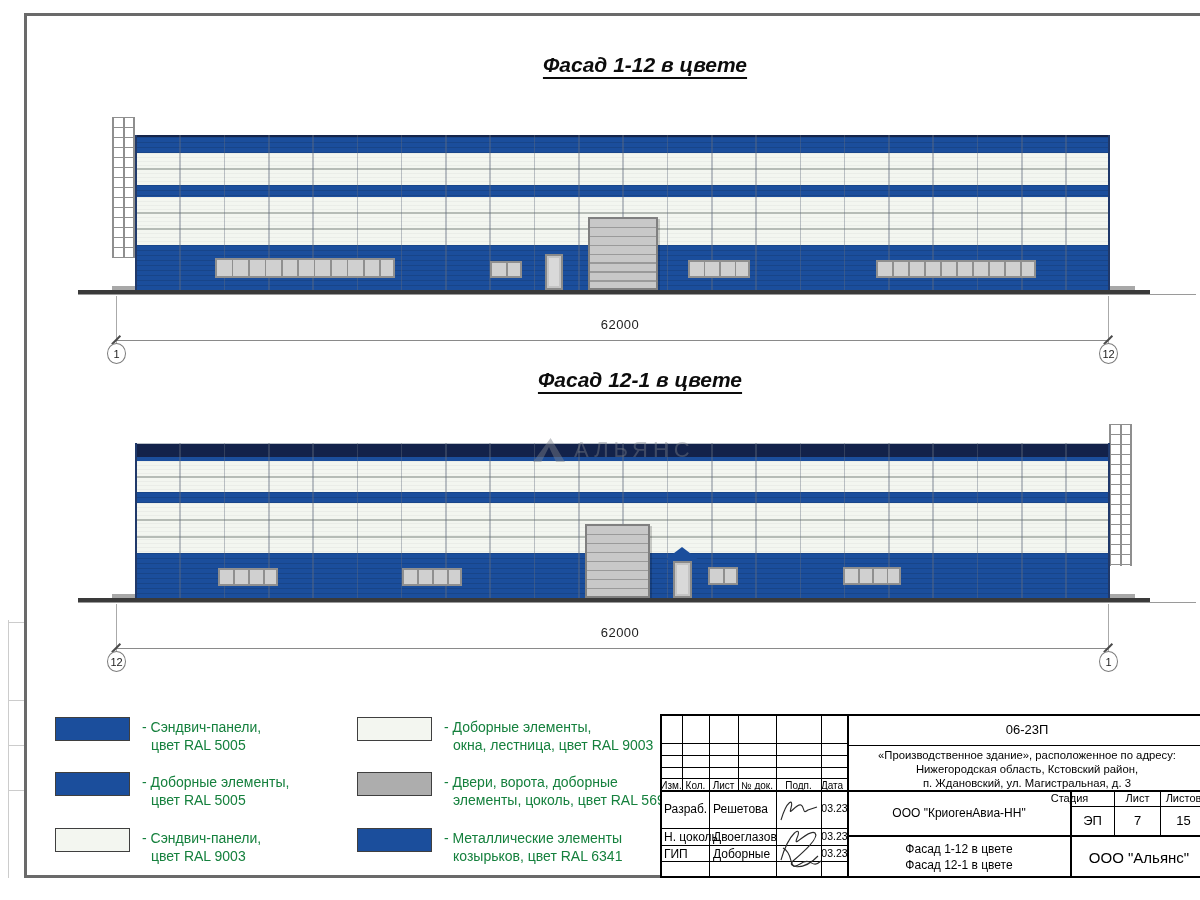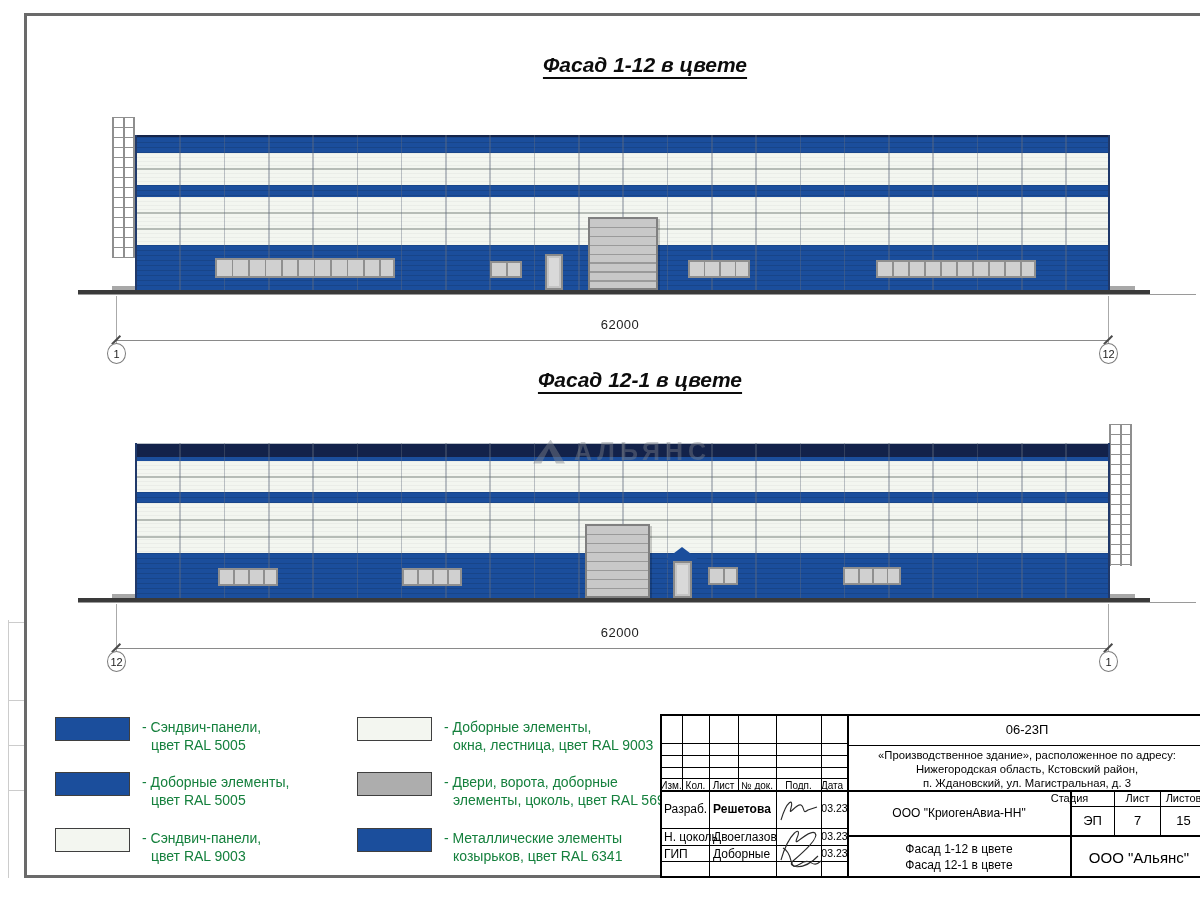--- a/index.html
+++ b/index.html
@@ -60,21 +60,21 @@
   }
   .dim-label{position:absolute;font-size:13px;color:#1d1d1d;text-align:center;letter-spacing:0.5px;}
   .fig-title{
     position:absolute;font-size:21px;font-weight:bold;font-style:italic;color:#0c0c0c;
     text-decoration:underline;text-underline-offset:5px;text-align:center;
   }
   
   .watermark{position:absolute;display:flex;align-items:center;gap:9px;z-index:7;pointer-events:none;}
   .wm-logo{width:32px;height:24px;background:rgba(126,131,139,0.45);
     clip-path:polygon(0 100%,55% 0,100% 100%,72% 100%,50% 38%,26% 100%);}
-  .wm-text{font-size:25px;font-weight:bold;letter-spacing:5px;color:rgba(126,131,139,0.42);}
+  .wm-text{font-size:22px;font-weight:normal;letter-spacing:5px;color:rgba(126,131,139,0.42);}
   
   .legend-swatch{position:absolute;width:75px;height:24px;border:1.6px solid #3f3f3f;box-sizing:border-box;}
   .sw-blue{background:var(--blue);}
   .sw-white{background:var(--white_panel);}
   .sw-gray{background:var(--gray_element);}
   .legend-label{
     position:absolute;font-size:14px;line-height:1.25;color:#15803d;
     white-space:pre-line;padding-left:9px;text-indent:-9px;
   }
   
@@ -232,21 +232,21 @@
   <div class="hv" style="left:188px;top:121px;width:358px;height:2px;"></div>
 
   <div class="tb-text tb-center" style="left:0;top:66px;width:22px;font-size:10px;">Изм.</div>
   <div class="tb-text tb-center" style="left:22px;top:66px;width:27px;font-size:10px;">Кол.</div>
   <div class="tb-text tb-center" style="left:49px;top:66px;width:29px;font-size:10px;">Лист</div>
   <div class="tb-text tb-center" style="left:78px;top:66px;width:38px;font-size:10px;">№ док.</div>
   <div class="tb-text tb-center" style="left:116px;top:66px;width:45px;font-size:10px;">Подп.</div>
   <div class="tb-text tb-center" style="left:161px;top:66px;width:18px;font-size:10px;">Дата</div>
 
   <div class="tb-text" style="left:4px;top:88px;">Разраб.</div>
-  <div class="tb-text" style="left:53px;top:88px;font-weight:bold;">Решетова</div>
+  <div class="tb-text" style="left:53px;top:88px;">Решетова</div>
   <div class="tb-text tb-center" style="left:161px;top:88px;width:27px;font-size:10.5px;">03.23</div>
   <div class="tb-text" style="left:4px;top:116px;">Н. цоколь.</div>
   <div class="tb-text" style="left:53px;top:116px;">Двоеглазов</div>
   <div class="tb-text tb-center" style="left:161px;top:116px;width:27px;font-size:10.5px;">03.23</div>
   <div class="tb-text" style="left:4px;top:133px;">ГИП</div>
   <div class="tb-text" style="left:53px;top:133px;">Доборные</div>
   <div class="tb-text tb-center" style="left:161px;top:133px;width:27px;font-size:10.5px;">03.23</div>
 
   <svg class="sig" style="left:117px;top:80px;" width="44" height="32" viewBox="0 0 44 32">
     <path d="M4 26 C10 6, 17 4, 14 14 C11 24, 19 9, 24 11 C28 13, 25 21, 31 16 L40 13" fill="none" stroke="#2a2a2a" stroke-width="1.1"></path>

